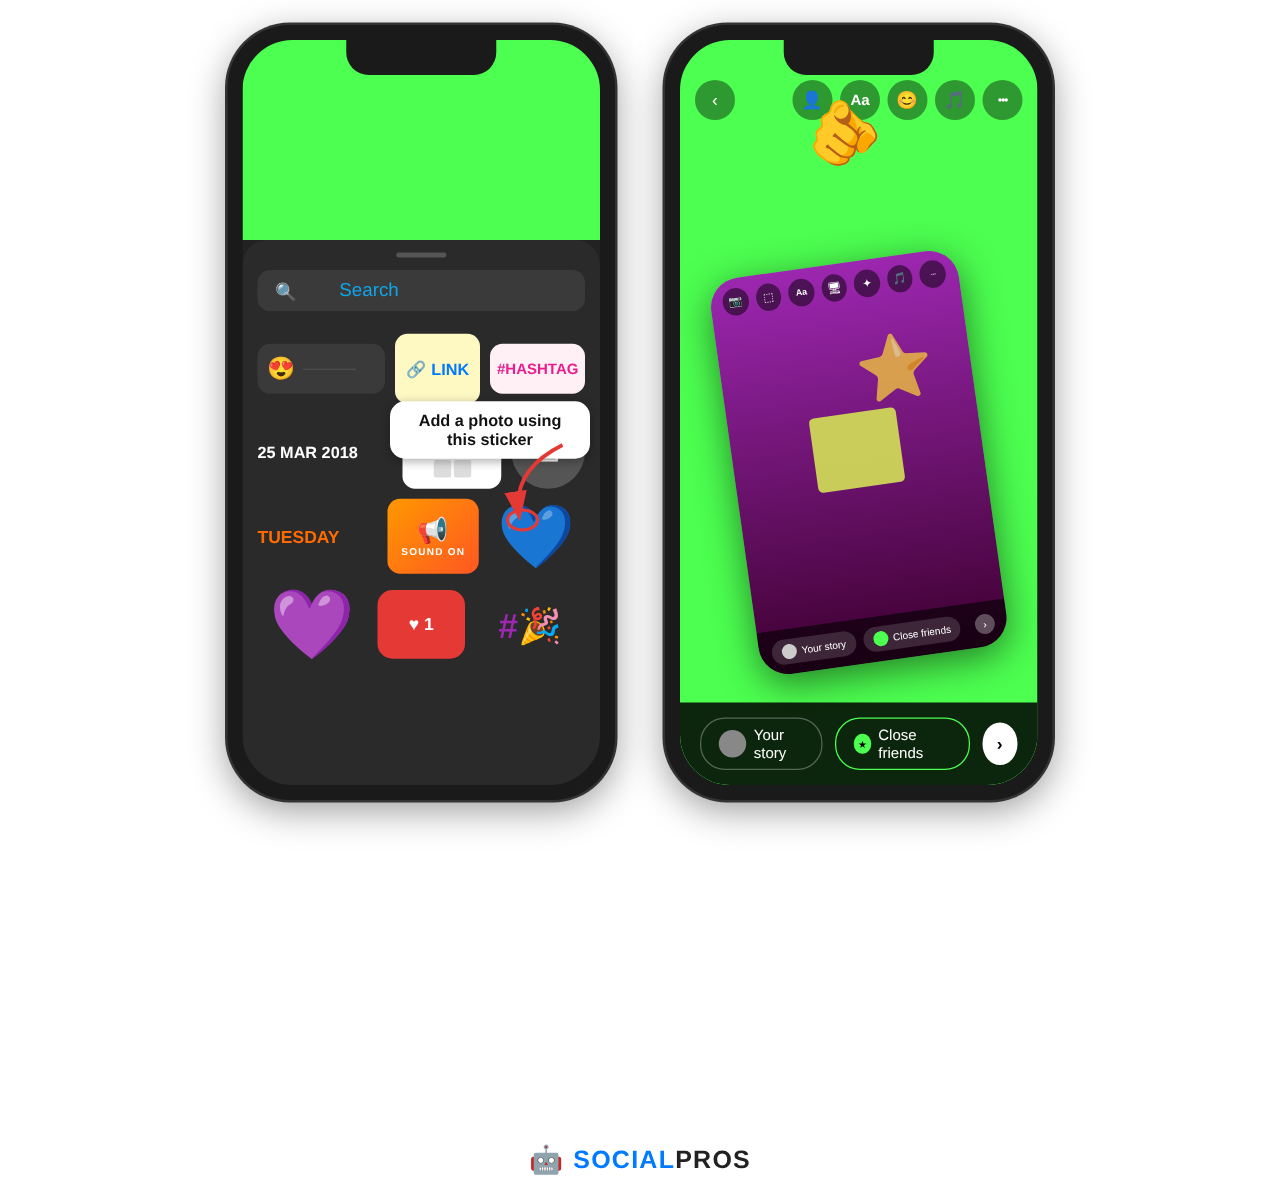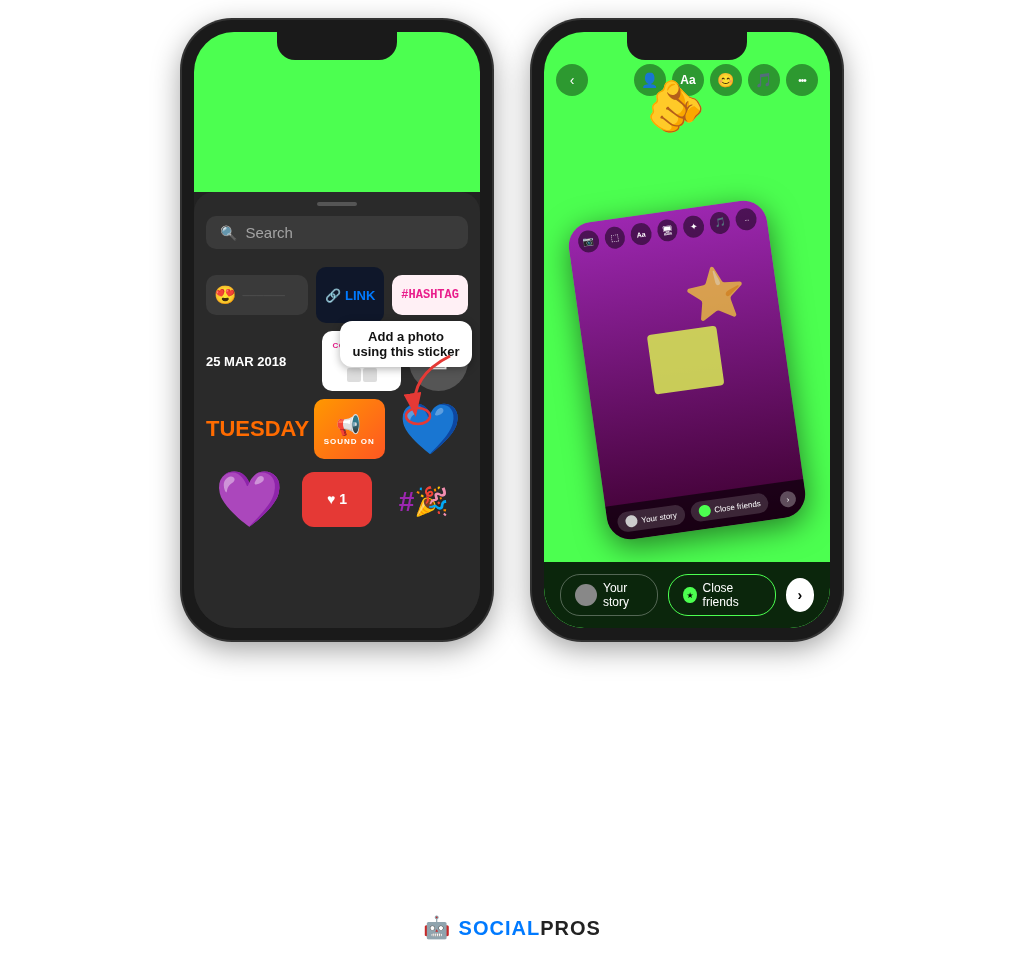--- a/index.html
+++ b/index.html
@@ -107,22 +107,23 @@
       align-items: center;
       gap: 8px;
     }
 
     .search-icon-svg {
       color: #888;
       font-size: 14px;
     }
 
     .search-text {
-      color: #a3a3a3;
+      color: #0ea5e9;
       font-size: 15px;
+      margin-left: 26px;
     }
 
     .sticker-grid {
       flex: 1;
       padding: 6px 12px;
       overflow: hidden;
       position: relative;
     }
 
     
@@ -138,57 +139,56 @@
       border-radius: 10px;
       height: 40px;
       width: 130px;
       display: flex;
       align-items: center;
       padding: 0 8px;
       gap: 6px;
     }
 
     .sticker-link {
-      background: #0f172a;
+      background: #fef9c3;
       border-radius: 10px;
       height: 56px;
       width: 90px;
       display: flex;
       align-items: center;
       justify-content: center;
       gap: 4px;
     }
 
     .sticker-link span { color: #007aff; font-size: 13px; font-weight: 700; }
 
     .sticker-hashtag {
       background: #fff0f5;
       border-radius: 10px;
       height: 40px;
       width: 100px;
       display: flex;
       align-items: center;
       justify-content: center;
-      font-family: Liberation Mono, monospace;
     }
 
     .sticker-hashtag span { color: #e91e8c; font-size: 12px; font-weight: 700; }
 
     .add-photo-tooltip {
       background: #fff;
       border-radius: 12px;
       padding: 8px 12px;
       text-align: center;
       font-size: 13px;
       font-weight: 600;
       color: #111;
       position: absolute;
       right: 8px;
       top: 60px;
-      width: 132px;
+      width: 160px;
       z-index: 5;
       box-shadow: 0 2px 8px rgba(0,0,0,0.3);
     }
 
     
     .date-sticker {
       color: #fff;
       font-size: 13px;
       font-weight: 700;
       width: 110px;
@@ -234,21 +234,21 @@
       display: flex;
       align-items: center;
       justify-content: center;
       font-size: 22px;
       color: #fff;
     }
 
     
     .tuesday-sticker {
       color: #ff6b00;
-      font-size: 22px;
+      font-size: 14px;
       font-weight: 900;
       width: 100px;
     }
 
     .sound-on-sticker {
       width: 75px;
       height: 60px;
       background: linear-gradient(135deg, #ff9800, #ff5722);
       border-radius: 10px;
       display: flex;

